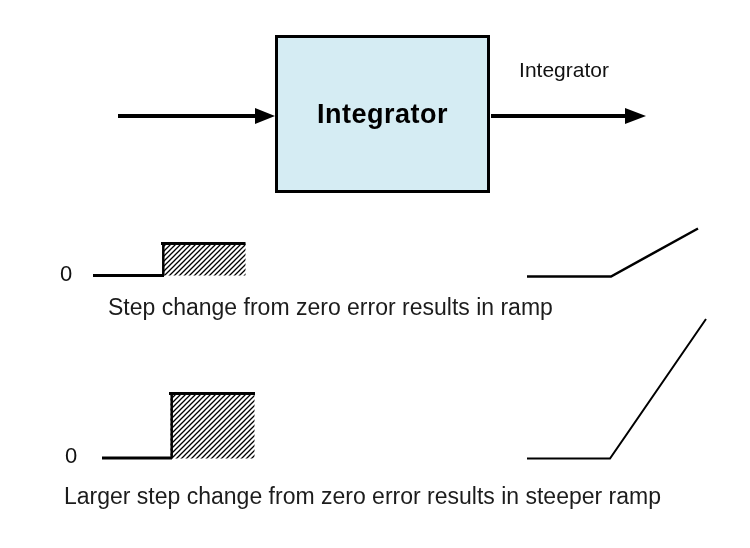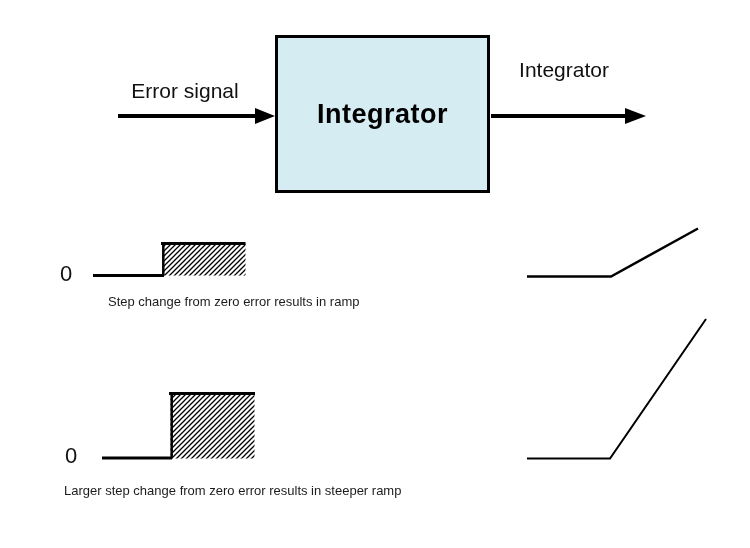--- a/index.html
+++ b/index.html
@@ -52,21 +52,21 @@
     top: 58px;
     width: 122px;
   }
   .zero-label {
     font-size: 22px;
     color: #111111;
   }
   .zero-1 { left: 60px; top: 261px; }
   .zero-2 { left: 65px; top: 443px; }
   .caption {
-    font-size: 13px;
+    font-size: 23px;
     color: #1c1c1c;
     white-space: nowrap;
   }
   .caption-1 { left: 108px; top: 294px; }
   .caption-2 { left: 64px;  top: 483px; }
   svg.layer {
     position: absolute;
     left: 0;
     top: 0;
     width: 750px;
@@ -115,21 +115,20 @@
 
     <g>
       <polyline points="527,458.5 610,458.5 706,319" fill="none" stroke="#000000" stroke-width="2"></polyline>
     </g>
   </svg>
 
   <div class="abs integrator-box">
     <span class="block-label">Integrator</span>
   </div>
 
-  <div class="abs label error-signal-label">Error signal</div>
 
   <div class="abs label integrator-output-label">
     <div>Integrator</div>
   </div>
 
   <div class="abs zero-label zero-1">0</div>
   <div class="abs caption caption-1">Step change from zero error results in ramp</div>
 
   <div class="abs zero-label zero-2">0</div>
   <div class="abs caption caption-2">Larger step change from zero error results in steeper ramp</div>

